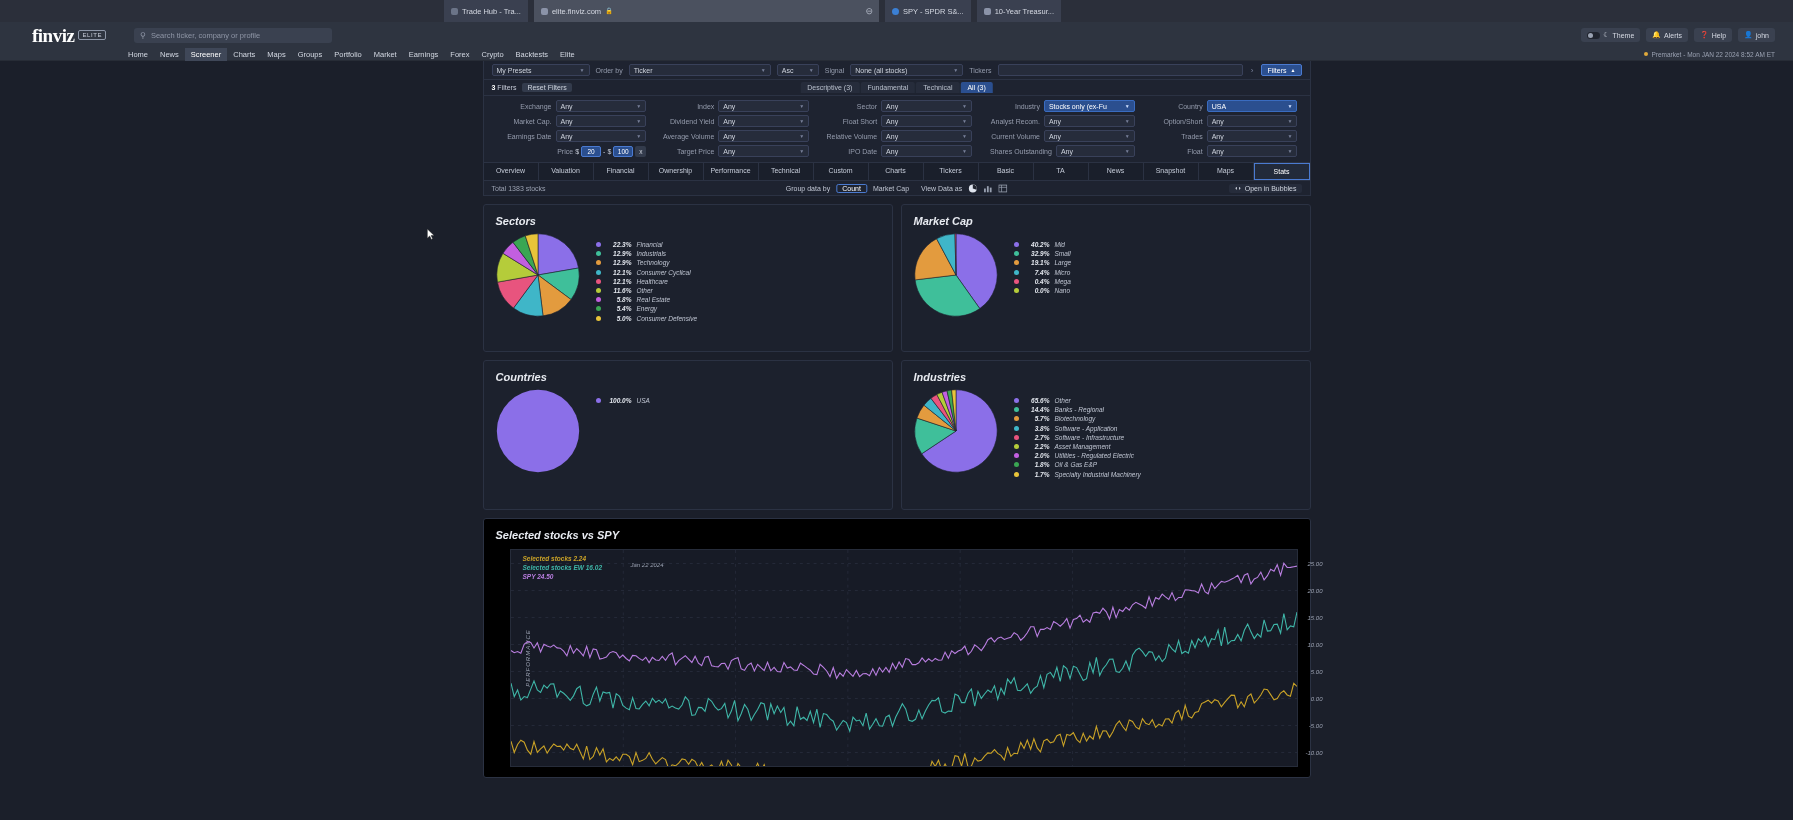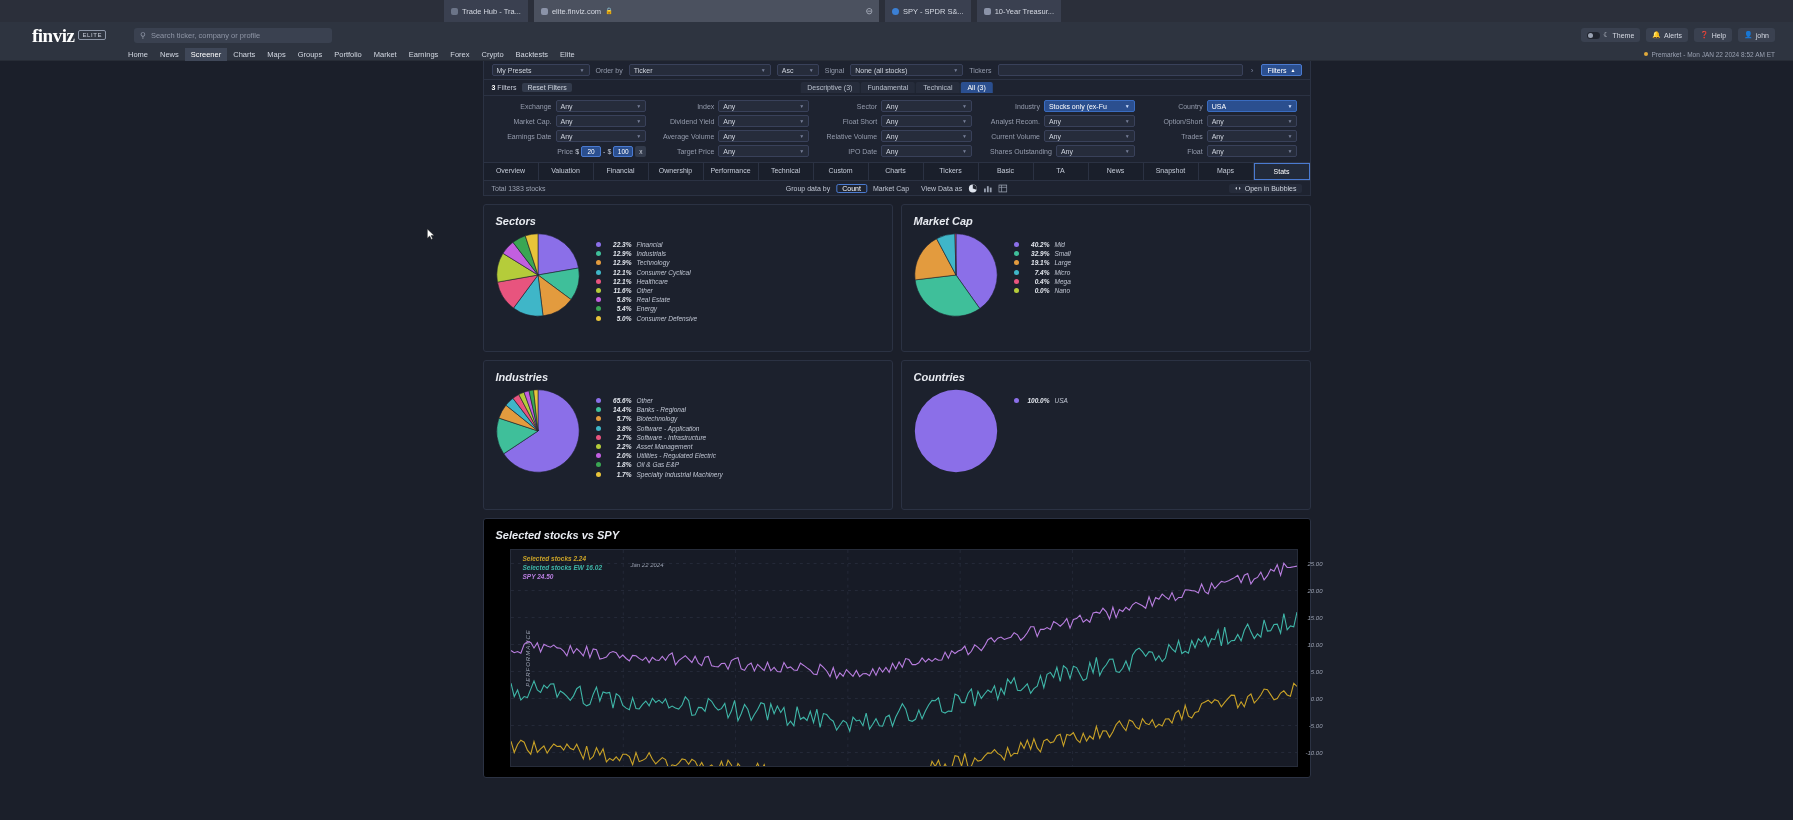--- a/index.html
+++ b/index.html
@@ -620,20 +620,36 @@
               <span class="lname">Nano</span>
             </div>
           </div>
       </div>
     </div>
   </div>
 
   <div class="cardrow">
 
     <div class="card tall2">
+      <h3>Countries</h3>
+      <div class="card-body">
+        <svg width="84" height="84" viewBox="-1 -1 102 102" id="pie2">
+            <circle cx="50" cy="50" r="50" fill="#8b6fe8"></circle>
+          </svg>
+        <div class="legend" id="leg2">
+            <div class="lrow">
+              <span class="ldot" style="background: rgb(139, 111, 232);"></span>
+              <span class="lpct">100.0%</span>
+              <span class="lname">USA</span>
+            </div>
+          </div>
+      </div>
+    </div>
+
+    <div class="card tall2">
       <h3>Industries</h3>
       <div class="card-body">
         <svg width="84" height="84" viewBox="-1 -1 102 102" id="pie3">
             <path d="M 50 50 L 50.00 0.00 A 50 50 0 1 1 8.36 77.67 Z" fill="#8b6fe8" stroke="#1c212d" stroke-width="0.7"></path>
             <path d="M 50 50 L 8.36 77.67 A 50 50 0 0 1 2.53 34.31 Z" fill="#3fbf9a" stroke="#1c212d" stroke-width="0.7"></path>
             <path d="M 50 50 L 2.53 34.31 A 50 50 0 0 1 11.05 18.65 Z" fill="#e39b3e" stroke="#1c212d" stroke-width="0.7"></path>
             <path d="M 50 50 L 11.05 18.65 A 50 50 0 0 1 19.58 10.32 Z" fill="#3fb6c8" stroke="#1c212d" stroke-width="0.7"></path>
             <path d="M 50 50 L 19.58 10.32 A 50 50 0 0 1 26.72 5.75 Z" fill="#e8547e" stroke="#1c212d" stroke-width="0.7"></path>
             <path d="M 50 50 L 26.72 5.75 A 50 50 0 0 1 33.05 2.96 Z" fill="#b5cc3a" stroke="#1c212d" stroke-width="0.7"></path>
             <path d="M 50 50 L 33.05 2.96 A 50 50 0 0 1 39.08 1.21 Z" fill="#c25fe0" stroke="#1c212d" stroke-width="0.7"></path>
@@ -678,36 +694,20 @@
             </div>
             <div class="lrow">
               <span class="ldot" style="background: rgb(58, 166, 83);"></span>
               <span class="lpct">1.8%</span>
               <span class="lname">Oil &amp; Gas E&amp;P</span>
             </div>
             <div class="lrow">
               <span class="ldot" style="background: rgb(232, 196, 58);"></span>
               <span class="lpct">1.7%</span>
               <span class="lname">Specialty Industrial Machinery</span>
-            </div>
-          </div>
-      </div>
-    </div>
-
-    <div class="card tall2">
-      <h3>Countries</h3>
-      <div class="card-body">
-        <svg width="84" height="84" viewBox="-1 -1 102 102" id="pie2">
-            <circle cx="50" cy="50" r="50" fill="#8b6fe8"></circle>
-          </svg>
-        <div class="legend" id="leg2">
-            <div class="lrow">
-              <span class="ldot" style="background: rgb(139, 111, 232);"></span>
-              <span class="lpct">100.0%</span>
-              <span class="lname">USA</span>
             </div>
           </div>
       </div>
     </div>
   </div>
 
   <div class="chartcard">
     <h3>Selected stocks vs SPY</h3>
     <div class="plot">
       <div class="ylab">PERFORMANCE</div>

